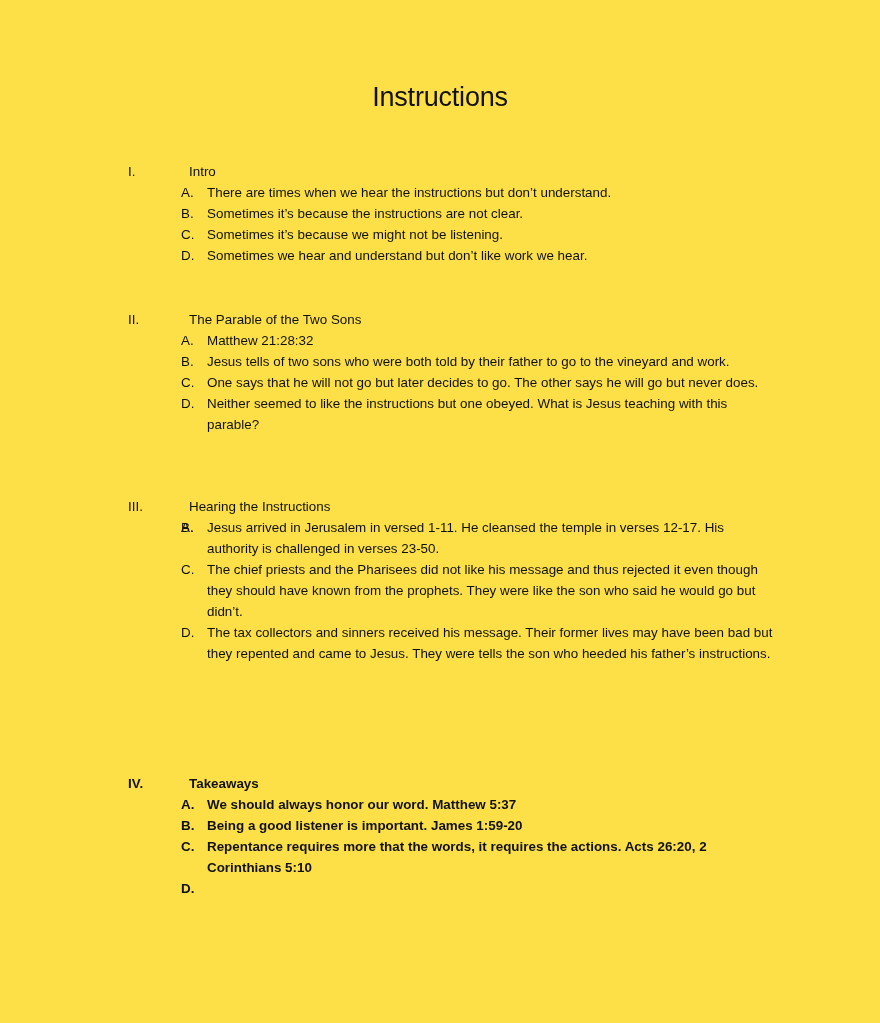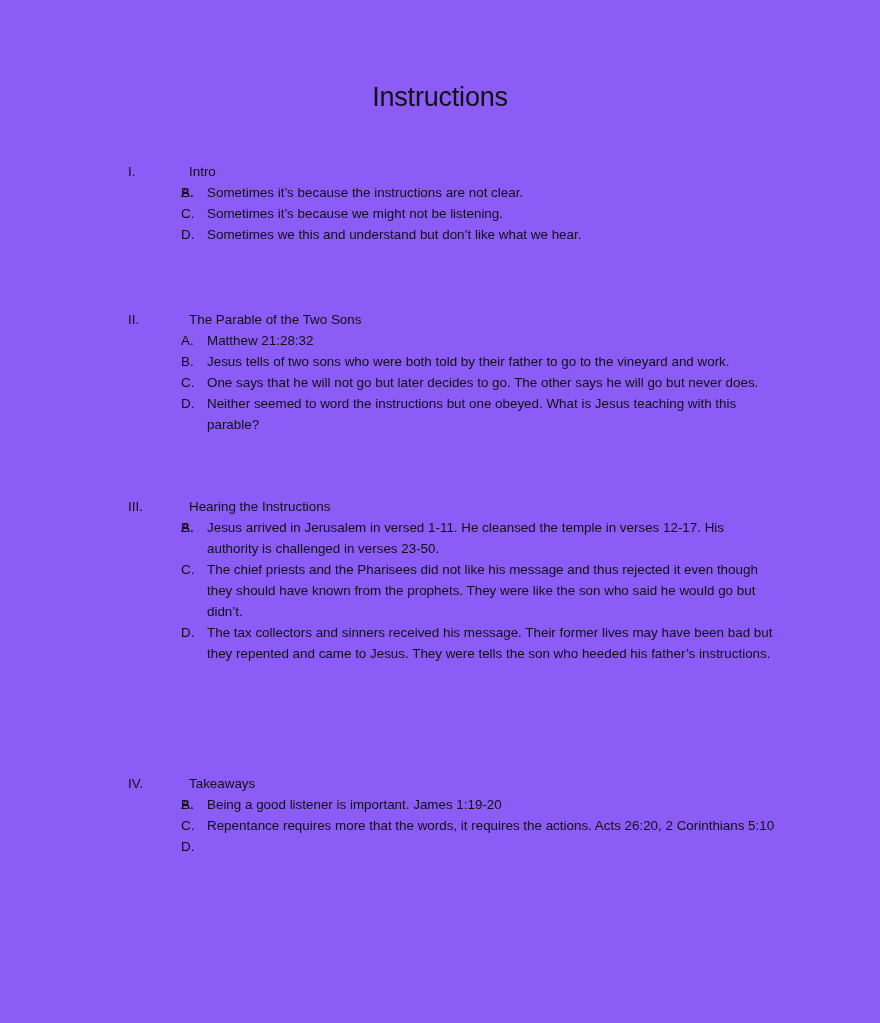--- a/index.html
+++ b/index.html
@@ -14,21 +14,21 @@
       overflow: hidden;
       font-family: "Liberation Sans", sans-serif;
       color: #111111;
     }
     .page {
       position: absolute;
       left: 0;
       top: 0;
       width: 880px;
       height: 1023px;
-      background: #8b5cf6;
+      background: #fde047;
     }
     .title {
       position: absolute;
       left: 0;
       top: 80px;
       width: 880px;
       text-align: center;
       font-size: 27px;
       line-height: 34px;
       color: #111111;
@@ -85,32 +85,33 @@
   <div class="title">Instructions</div>
 
   <div class="section" style="top:161px;">
     <div class="sec-head">
       <span class="numeral">I.</span>
       <span class="heading">Intro</span>
     </div>
     <ul class="items">
       <li class="item">
         <span class="letter">A.</span>
+        <span class="text">There are times when we hear the instructions but don’t understand.</span>
       </li>
       <li class="item">
         <span class="letter">B.</span>
         <span class="text">Sometimes it’s because the instructions are not clear.</span>
       </li>
       <li class="item">
         <span class="letter">C.</span>
         <span class="text">Sometimes it’s because we might not be listening.</span>
       </li>
       <li class="item">
         <span class="letter">D.</span>
-        <span class="text">Sometimes we this and understand but don’t like what we hear.</span>
+        <span class="text">Sometimes we hear and understand but don’t like work we hear.</span>
       </li>
     </ul>
   </div>
 
   <div class="section" style="top:309px;">
     <div class="sec-head">
       <span class="numeral">II.</span>
       <span class="heading">The Parable of the Two Sons</span>
     </div>
     <ul class="items">
@@ -121,21 +122,21 @@
       <li class="item">
         <span class="letter">B.</span>
         <span class="text">Jesus tells of two sons who were both told by their father to go to the vineyard and work.</span>
       </li>
       <li class="item">
         <span class="letter">C.</span>
         <span class="text">One says that he will not go but later decides to go. The other says he will go but never does.</span>
       </li>
       <li class="item">
         <span class="letter">D.</span>
-        <span class="text">Neither seemed to word the instructions but one obeyed. What is Jesus teaching with this parable?</span>
+        <span class="text">Neither seemed to like the instructions but one obeyed. What is Jesus teaching with this parable?</span>
       </li>
     </ul>
   </div>
 
   <div class="section" style="top:496px;">
     <div class="sec-head">
       <span class="numeral">III.</span>
       <span class="heading">Hearing the Instructions</span>
     </div>
     <ul class="items">
@@ -150,32 +151,33 @@
         <span class="letter">C.</span>
         <span class="text">The chief priests and the Pharisees did not like his message and thus rejected it even though they should have known from the prophets. They were like the son who said he would go but didn’t.</span>
       </li>
       <li class="item">
         <span class="letter">D.</span>
         <span class="text">The tax collectors and sinners received his message. Their former lives may have been bad but they repented and came to Jesus. They were tells the son who heeded his father’s instructions.</span>
       </li>
     </ul>
   </div>
 
-  <div class="section" style="top:773px;">
+  <div class="section" style="top:773px;font-weight:bold;">
     <div class="sec-head">
       <span class="numeral">IV.</span>
       <span class="heading">Takeaways</span>
     </div>
     <ul class="items">
       <li class="item">
         <span class="letter">A.</span>
+        <span class="text">We should always honor our word. Matthew 5:37</span>
       </li>
       <li class="item">
         <span class="letter">B.</span>
-        <span class="text">Being a good listener is important. James 1:19-20</span>
+        <span class="text">Being a good listener is important. James 1:59-20</span>
       </li>
       <li class="item">
         <span class="letter">C.</span>
         <span class="text">Repentance requires more that the words, it requires the actions. Acts 26:20, 2 Corinthians 5:10</span>
       </li>
       <li class="item">
         <span class="letter">D.</span>
       </li>
     </ul>
   </div>

